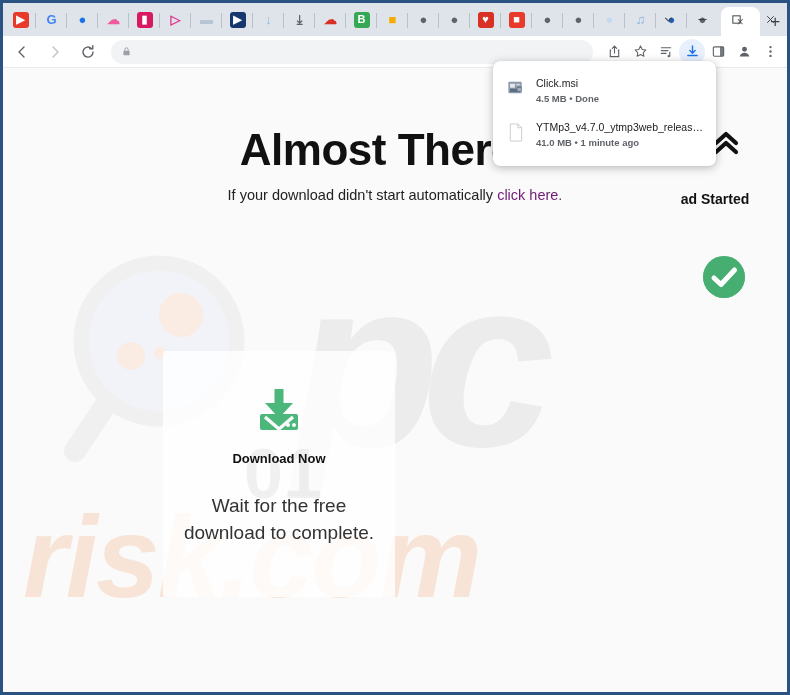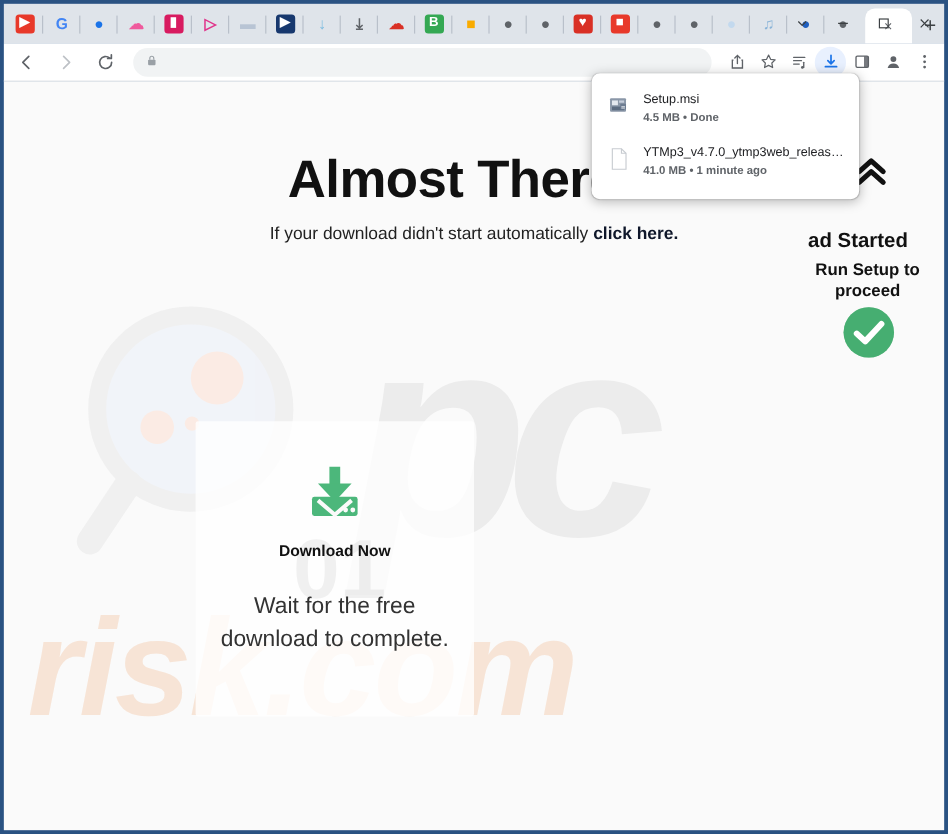--- a/index.html
+++ b/index.html
@@ -195,39 +195,38 @@
   }
   #subline {
     position: absolute;
     left: 0; top: 119px;
     width: 784px;
     text-align: center;
     font-size: 14.5px;
     color: #222;
   }
   #subline a {
-    color: #0f172a;
+    color: #701a75;
     text-decoration: none;
     cursor: pointer;
-    font-weight: bold;
   }
 
   
   #chev-up {
     position: absolute;
     left: 706px; top: 60px;
     width: 34px; height: 30px;
     cursor: pointer;
   }
   #dl-started {
     position: absolute;
     left: 640px; top: 123px;
     width: 144px;
     text-align: center;
-    font-size: 17px;
+    font-size: 14px;
     font-weight: bold;
     color: #111;
     white-space: nowrap;
   }
   #run-setup {
     position: absolute;
     left: 656px; top: 148px;
     width: 128px;
     text-align: center;
     font-size: 14px;
@@ -531,21 +530,20 @@
       <span>If your download didn't start automatically </span><a>click here.</a>
     </div>
 
     <div id="chev-up">
       <svg width="34" height="30" viewBox="0 0 34 30">
         <path d="M7 15 L17 6 L27 15" fill="none" stroke="#111" stroke-width="4.2" stroke-linecap="round" stroke-linejoin="round"></path>
         <path d="M7 24 L17 15 L27 24" fill="none" stroke="#111" stroke-width="4.2" stroke-linecap="round" stroke-linejoin="round"></path>
       </svg>
     </div>
     <div id="dl-started">ad Started</div>
-    <div id="run-setup">Run Setup to proceed</div>
     <div id="check-circle">
       <svg width="46" height="46" viewBox="0 0 46 46">
         <circle cx="23" cy="23" r="21" fill="#3fa564"></circle>
         <circle cx="23" cy="23" r="21" fill="#4cb77b" opacity=".55"></circle>
         <path d="M13 24 L20 30.5 L33.5 16" fill="none" stroke="#fff" stroke-width="5" stroke-linecap="round" stroke-linejoin="round"></path>
       </svg>
     </div>
 
     <div class="card" id="card1">
       <div class="card-num">01</div>
@@ -572,21 +570,21 @@
         <svg width="19" height="19" viewBox="0 0 20 20">
           <rect x="2.5" y="4" width="14" height="12" rx="1" fill="#8a97a8"></rect>
           <rect x="4.2" y="6" width="5.2" height="4.2" fill="#e3e8ef"></rect>
           <rect x="10.4" y="6" width="4.4" height="2" fill="#c6cedb"></rect>
           <rect x="4.2" y="11.4" width="10.6" height="3.2" fill="#5b6b80"></rect>
           <rect x="11.5" y="9" width="5" height="5" rx=".6" fill="#6d7c91"></rect>
           <path d="M12.4 11.5h3.2M12.4 12.7h3.2" stroke="#e3e8ef" stroke-width=".8"></path>
         </svg>
       </div>
       <div class="dl-txt">
-        <div class="dl-name">Setup.msi</div>
+        <div class="dl-name">Click.msi</div>
         <div class="dl-meta">4.5 MB • Done</div>
       </div>
     </div>
     <div class="dl-item">
       <div class="dl-ico">
         <svg width="19" height="21" viewBox="0 0 20 22">
           <path d="M4.5 2h8l4 4v14h-12z" fill="#fff" stroke="#c8ccd1" stroke-width="1"></path>
           <path d="M12.5 2v4h4" fill="none" stroke="#c8ccd1" stroke-width="1"></path>
         </svg>
       </div>

